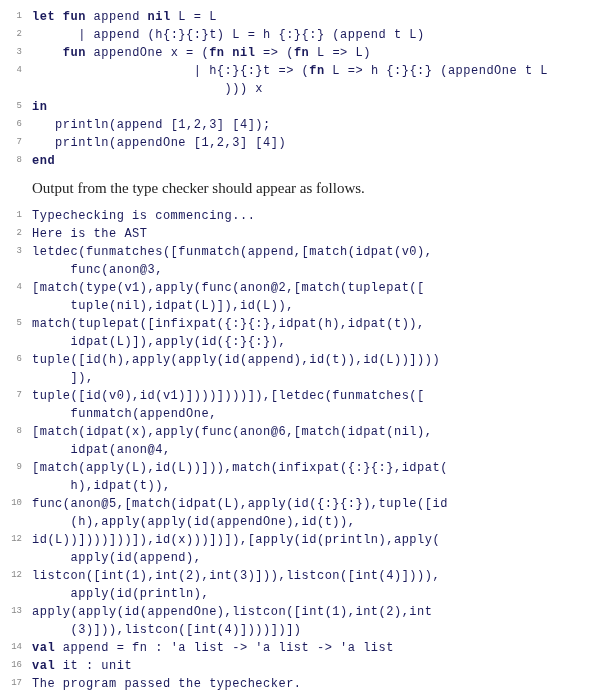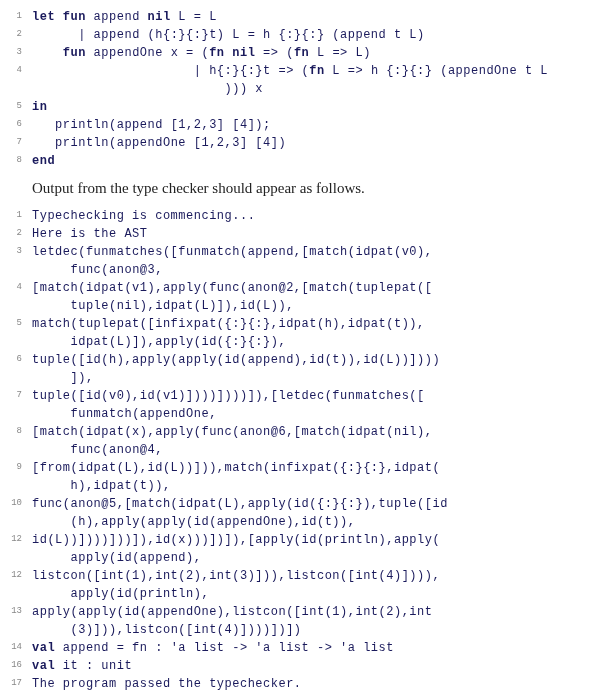--- a/index.html
+++ b/index.html
@@ -60,31 +60,31 @@
     <div class="code-line"><span class="lineno">8</span><span class="code-content"><span class="kw">end</span></span></div>
   </div>
 
 <div class="prose">Output from the type checker should appear as follows.</div>
 
 <div class="code-block" id="block2">
     <div class="code-line"><span class="lineno">1</span><span class="code-content">Typechecking is commencing...</span></div>
     <div class="code-line"><span class="lineno">2</span><span class="code-content">Here is the AST</span></div>
     <div class="code-line"><span class="lineno">3</span><span class="code-content">letdec(funmatches([funmatch(append,[match(idpat(v0),</span></div>
     <div class="code-line"><span class="lineno"></span><span class="code-content">     func(anon@3,</span></div>
-    <div class="code-line"><span class="lineno">4</span><span class="code-content">[match(idpat(v1),apply(func(anon@2,[match(tuplepat([</span></div>
+    <div class="code-line"><span class="lineno">4</span><span class="code-content">[match(type(v1),apply(func(anon@2,[match(tuplepat([</span></div>
     <div class="code-line"><span class="lineno"></span><span class="code-content">     tuple(nil),idpat(L)]),id(L)),</span></div>
     <div class="code-line"><span class="lineno">5</span><span class="code-content">match(tuplepat([infixpat({:}{:},idpat(h),idpat(t)),</span></div>
     <div class="code-line"><span class="lineno"></span><span class="code-content">     idpat(L)]),apply(id({:}{:}),</span></div>
     <div class="code-line"><span class="lineno">6</span><span class="code-content">tuple([id(h),apply(apply(id(append),id(t)),id(L))])))</span></div>
     <div class="code-line"><span class="lineno"></span><span class="code-content">     ]),</span></div>
     <div class="code-line"><span class="lineno">7</span><span class="code-content">tuple([id(v0),id(v1)])))])))]),[letdec(funmatches([</span></div>
     <div class="code-line"><span class="lineno"></span><span class="code-content">     funmatch(appendOne,</span></div>
     <div class="code-line"><span class="lineno">8</span><span class="code-content">[match(idpat(x),apply(func(anon@6,[match(idpat(nil),</span></div>
-    <div class="code-line"><span class="lineno"></span><span class="code-content">     func(anon@4,</span></div>
-    <div class="code-line"><span class="lineno">9</span><span class="code-content">[from(idpat(L),id(L))])),match(infixpat({:}{:},idpat(</span></div>
+    <div class="code-line"><span class="lineno"></span><span class="code-content">     idpat(anon@4,</span></div>
+    <div class="code-line"><span class="lineno">9</span><span class="code-content">[match(apply(L),id(L))])),match(infixpat({:}{:},idpat(</span></div>
     <div class="code-line"><span class="lineno"></span><span class="code-content">     h),idpat(t)),</span></div>
     <div class="code-line"><span class="lineno">10</span><span class="code-content">func(anon@5,[match(idpat(L),apply(id({:}{:}),tuple([id</span></div>
     <div class="code-line"><span class="lineno"></span><span class="code-content">     (h),apply(apply(id(appendOne),id(t)),</span></div>
     <div class="code-line"><span class="lineno">12</span><span class="code-content">id(L))])))]))]),id(x)))])]),[apply(id(println),apply(</span></div>
     <div class="code-line"><span class="lineno"></span><span class="code-content">     apply(id(append),</span></div>
     <div class="code-line"><span class="lineno">12</span><span class="code-content">listcon([int(1),int(2),int(3)])),listcon([int(4)]))),</span></div>
     <div class="code-line"><span class="lineno"></span><span class="code-content">     apply(id(println),</span></div>
     <div class="code-line"><span class="lineno">13</span><span class="code-content">apply(apply(id(appendOne),listcon([int(1),int(2),int</span></div>
     <div class="code-line"><span class="lineno"></span><span class="code-content">     (3)])),listcon([int(4)])))])])</span></div>
     <div class="code-line"><span class="lineno">14</span><span class="code-content"><span class="kw">val</span> append = fn : 'a list -&gt; 'a list -&gt; 'a list</span></div>

